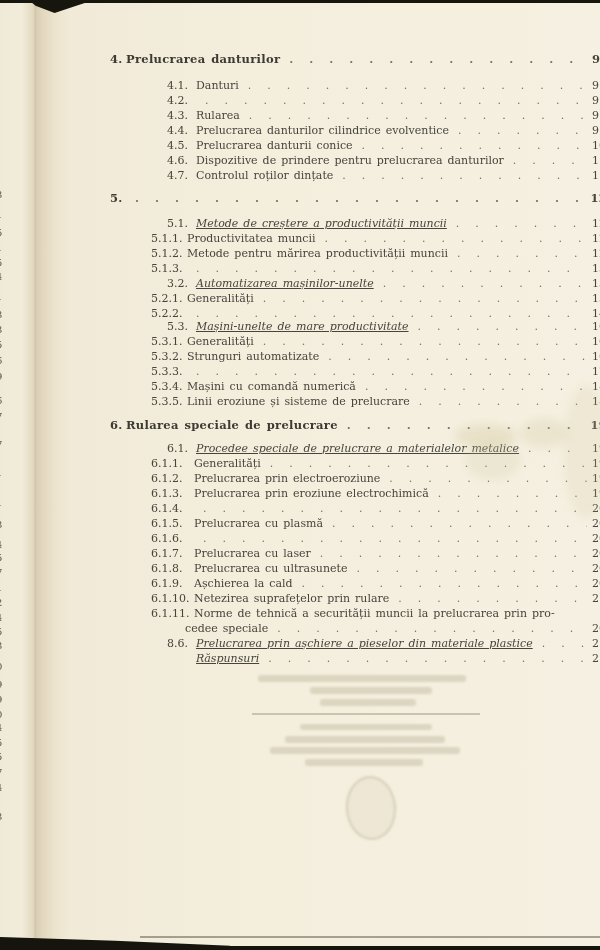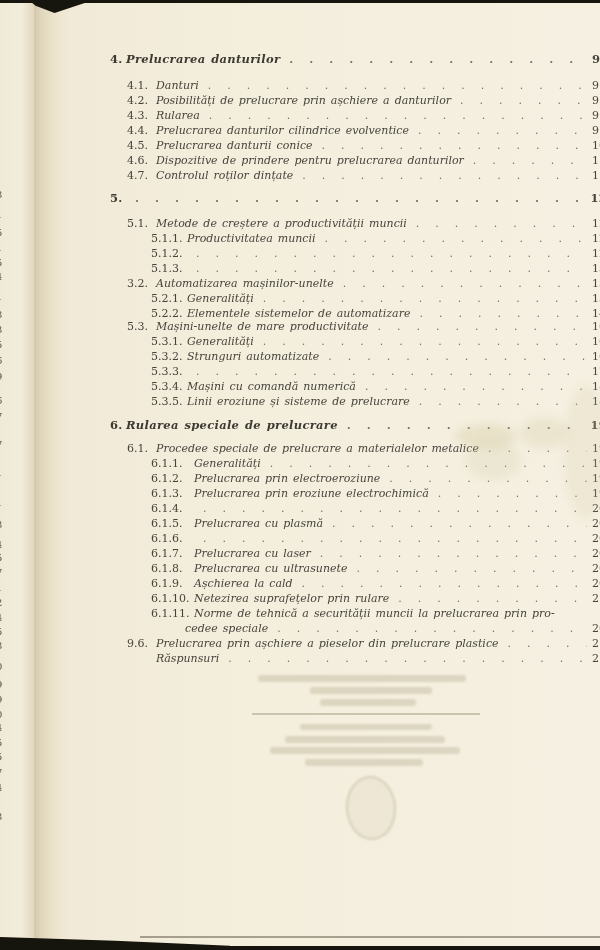--- a/index.html
+++ b/index.html
@@ -26,27 +26,27 @@
     clip-path:polygon(0 0,50% 28%,100% 68%,100% 100%,0 100%);}
   .bottom-shadow{position:absolute;left:140px;right:0;bottom:12px;height:2px;background:rgba(70,64,46,.45);}
   
   #toc{position:absolute;left:36px;top:52px;right:-7px;}
   .row{display:flex;align-items:baseline;line-height:15px;font-size:11px;white-space:nowrap;
     word-spacing:1.5px;}
   .row.lv1{padding-left:2px;font-weight:bold;font-size:11.5px;color:#3c3a32;letter-spacing:.3px;}
   .row.lv2{padding-left:19px;}
   .row.lv3{padding-left:43px;}
   .row.lvcont{padding-left:77px;}
-  .row.i .txt, .row.i .num-null{font-style:italic;}
+  .row.i .txt, .row.i .num-null{font-style:italic;text-decoration:underline;}
   .num{flex:0 0 auto;display:inline-block;min-width:16px;}
-  .lv2 .num{min-width:29px;}
+  .lv2 .num{min-width:29px;margin-left:40px;}
   .lv3 .num{min-width:36px;}
   .lv3 .num.wide{min-width:43px;}
   .lvcont .num{min-width:0;}
-  .txt{flex:0 0 auto;font-style:italic;}
+  .txt{flex:0 0 auto;}
   .dots{flex:1 1 auto;overflow:hidden;white-space:nowrap;letter-spacing:16px;
     color:#605c51;opacity:.85;margin-left:9px;min-width:0;}
   .pn{flex:0 0 auto;min-width:15px;padding-left:5px;color:#46443c;}
   
   .bleed-line{position:absolute;border-radius:3px;background:rgba(173,163,134,.34);
     filter:blur(1.1px);}
   .bleed-rule{position:absolute;height:2px;background:rgba(150,142,115,.45);filter:blur(.6px);}
   .stamp-oval{position:absolute;border:2px solid rgba(152,142,108,.28);border-radius:50%;
     filter:blur(1px);transform:rotate(-4deg);background:rgba(152,142,108,.08);}
   .blotch{position:absolute;border-radius:50%;filter:blur(4px);}
@@ -105,21 +105,20 @@
           <span class="pn">9</span>
         </div>
         <div class="row lv2" style="margin-top: 11px;">
           <span class="num">4.1.</span>
           <span class="txt">Danturi</span>
           <span class="dots">.............................................</span>
           <span class="pn">9</span>
         </div>
         <div class="row lv2">
           <span class="num">4.2.</span>
-          <span class="txt">Posibilități de prelucrare prin așchiere a danturilor</span>
           <span class="dots">.............................................</span>
           <span class="pn">9</span>
         </div>
         <div class="row lv2">
           <span class="num">4.3.</span>
           <span class="txt">Rularea</span>
           <span class="dots">.............................................</span>
           <span class="pn">9</span>
         </div>
         <div class="row lv2">
@@ -158,20 +157,21 @@
           <span class="pn">12</span>
         </div>
         <div class="row lv3">
           <span class="num">5.1.1.</span>
           <span class="txt">Productivitatea muncii</span>
           <span class="dots">.............................................</span>
           <span class="pn">12</span>
         </div>
         <div class="row lv3">
           <span class="num">5.1.2.</span>
+          <span class="txt">Metode pentru mărirea productivității muncii</span>
           <span class="dots">.............................................</span>
           <span class="pn">12</span>
         </div>
         <div class="row lv3">
           <span class="num">5.1.3.</span>
           <span class="dots">.............................................</span>
           <span class="pn">13</span>
         </div>
         <div class="row lv2 i">
           <span class="num">3.2.</span>
@@ -180,21 +180,20 @@
           <span class="pn">13</span>
         </div>
         <div class="row lv3">
           <span class="num">5.2.1.</span>
           <span class="txt">Generalități</span>
           <span class="dots">.............................................</span>
           <span class="pn">13</span>
         </div>
         <div class="row lv3">
           <span class="num">5.2.2.</span>
-          <span class="txt">Elementele sistemelor de automatizare</span>
           <span class="dots">.............................................</span>
           <span class="pn">14</span>
         </div>
         <div class="row lv2 i" style="margin-top: -2px;">
           <span class="num">5.3.</span>
           <span class="txt">Mașini-unelte de mare productivitate</span>
           <span class="dots">.............................................</span>
           <span class="pn">16</span>
         </div>
         <div class="row lv3">
@@ -300,22 +299,22 @@
           <span class="num wide">6.1.11.</span>
           <span class="txt">Norme de tehnică a securității muncii la prelucrarea prin pro-</span>
         </div>
         <div class="row lvcont">
           <span class="num"></span>
           <span class="txt">cedee speciale</span>
           <span class="dots">.............................................</span>
           <span class="pn">20</span>
         </div>
         <div class="row lv2 i">
-          <span class="num">9.6.</span>
-          <span class="txt">Prelucrarea prin așchiere a pieselor din prelucrare plastice</span>
+          <span class="num">8.6.</span>
+          <span class="txt">Prelucrarea prin așchiere a pieselor din materiale plastice</span>
           <span class="dots">.............................................</span>
           <span class="pn">2</span>
         </div>
         <div class="row lv2 i">
           <span class="num"></span>
           <span class="txt">Răspunsuri</span>
           <span class="dots">.............................................</span>
           <span class="pn">2</span>
         </div>
       </div>

